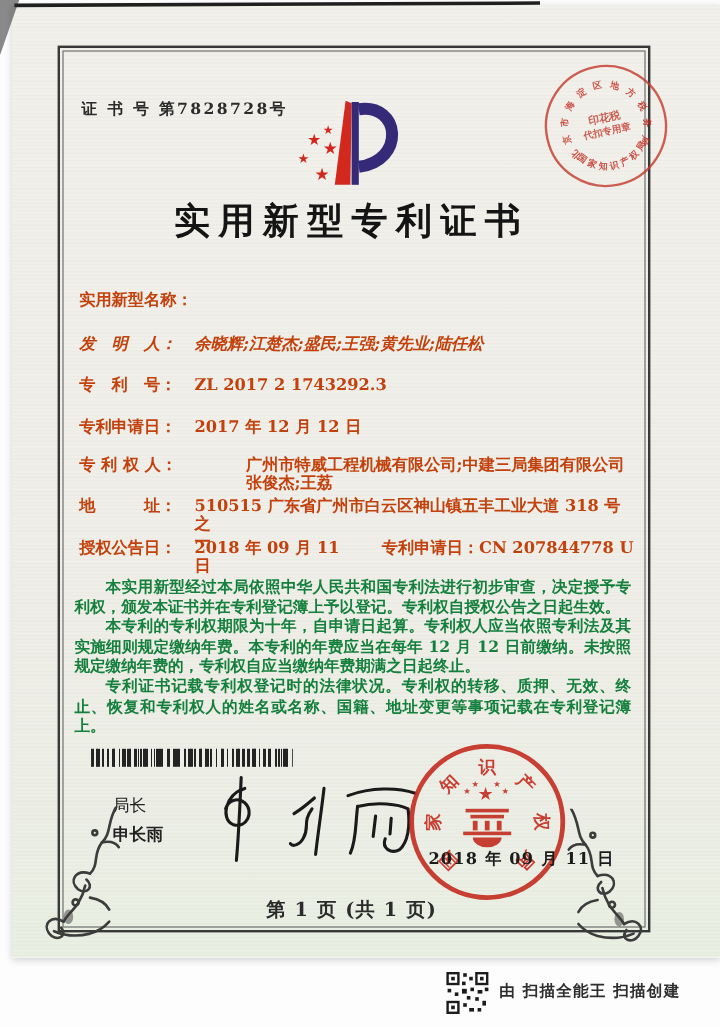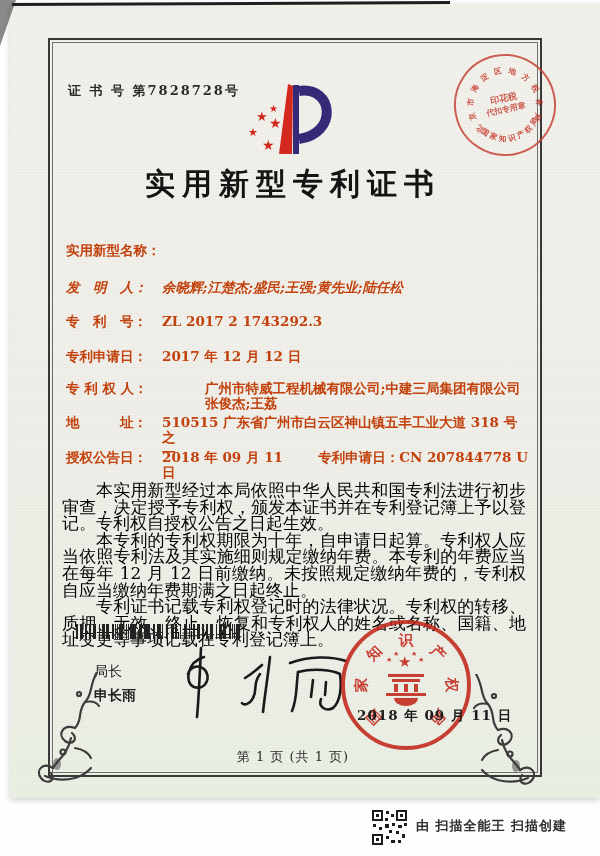--- a/index.html
+++ b/index.html
@@ -35,22 +35,22 @@
   .f-name{top:243px;}
   .f-inventor{top:280px;font-style:italic;}
   .f-patentno{top:314px;}
   .f-filing{top:349px;}
   .f-patentee{top:381px;gap:43px;}
   .f-address{top:415px;}
   .f-grant{top:450px;}
   .f-grant .grant-no-lbl{margin-left:28px;white-space:nowrap;}
 
   
-  .body-text{position:absolute;left:62px;top:482px;width:464px;font-size:17px;line-height:16.6px;
-    color:#000000;font-weight:400;text-align:justify;}
+  .body-text{position:absolute;left:62px;top:482px;width:464px;font-size:13px;line-height:16.6px;
+    color:#15803d;font-weight:700;text-align:justify;}
   .body-text p{margin:0;text-indent:2em;}
 
   .barcode{position:absolute;left:76px;top:624px;width:168px;height:15px;
     background-image:
       repeating-linear-gradient(90deg,#232323 0 2px,transparent 2px 5px,#232323 5px 6px,transparent 6px 9px),
       repeating-linear-gradient(90deg,#232323 0 1px,transparent 1px 4px,#232323 4px 7px,transparent 7px 13px);}
 
   .signer-title{position:absolute;left:94px;top:663px;font-size:14px;font-weight:400;color:#222;}
   .signer-name{position:absolute;left:94px;top:687px;font-size:14px;font-weight:700;color:#222;}
   .signature{position:absolute;left:172px;top:645px;}
@@ -69,21 +69,21 @@
   .tax-seal .ring-char{font-size:7.5px;}
   .tax-center{position:absolute;left:0;width:100%;text-align:center;color:#c43a2c;font-weight:700;}
   .tax-line1{top:36px;font-size:9px;}
   .tax-line2{top:48px;font-size:8px;}
 
   .flourish{position:absolute;}
   .flourish-left{left:27px;top:672px;}
   .flourish-right{left:468px;top:674px;transform:scaleX(-1);}
 
   .page-footer{position:absolute;left:48px;top:748px;width:490px;text-align:center;
-    font-size:13px;font-weight:400;color:#2b2b2b;letter-spacing:1px;}
+    font-size:16px;font-weight:700;color:#2b2b2b;letter-spacing:1px;}
 
   
   .qr{position:absolute;left:371px;top:809px;}
   .scan-text{position:absolute;left:416px;top:817px;font-size:13px;font-weight:600;color:#2e2e2e;letter-spacing:1px;
     font-family:"DejaVu Sans","Liberation Sans",sans-serif;}
 </style>
 </head>
 <body>
 
 <div id="screenshot">

